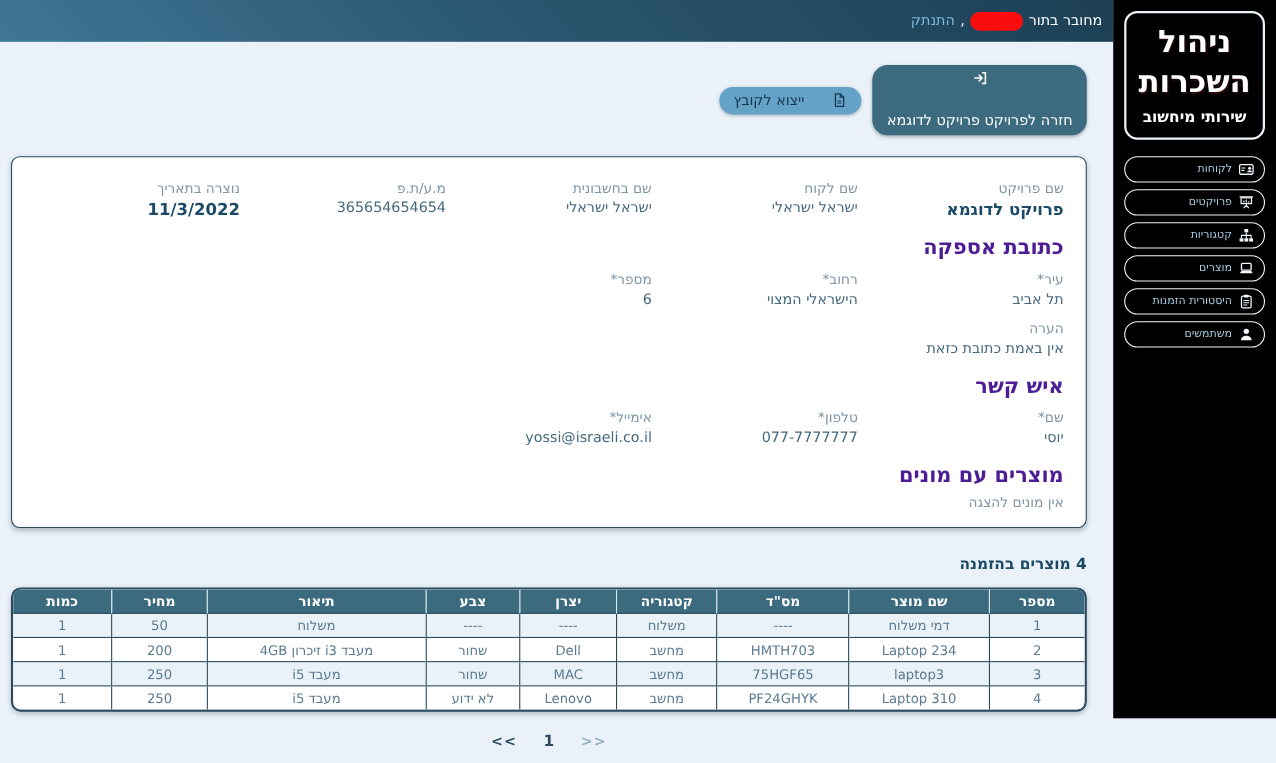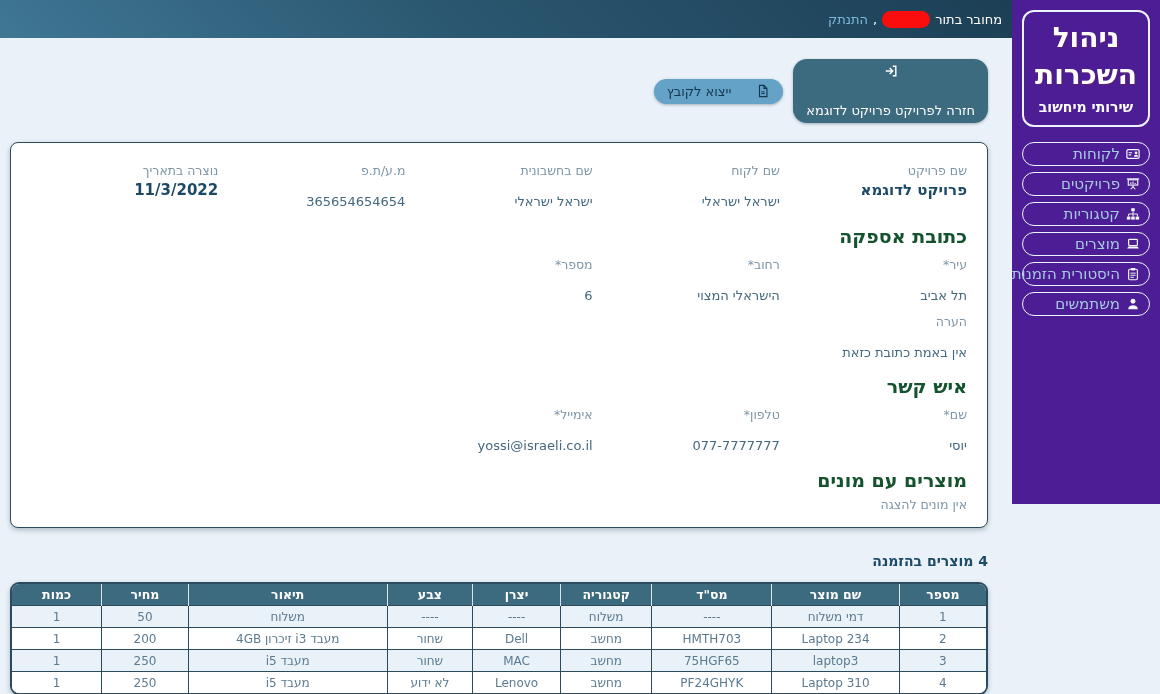--- a/index.html
+++ b/index.html
@@ -17,37 +17,37 @@
     position:absolute; top:0; right:148px; left:0; height:38px;
     background: linear-gradient(225deg,#1c3f55 0%, #2b5770 55%, #3f7795 100%);
     display:flex; align-items:center; padding:0 10px;
     color:#fff; font-size:13px;
   }
   .redacted { width:48px; height:17px; background:#fb0d0d; border-radius:9px; margin:0 5px; }
   .logout-link { color:#7db9dc; margin-right:5px; cursor:pointer; text-decoration:none; }
 
   
   .sidebar {
-    position:absolute; top:0; right:0; width:148px; height:504px;
-    background:#4c1d95; padding:10px 10px;
+    position:absolute; top:0; right:0; width:148px; height:653px;
+    background:#000000; padding:10px 10px;
   }
   .logo-box {
     border:2px solid #eef5fa; border-radius:12px; color:#fff; text-align:center;
     padding:8px 2px 10px; margin-bottom:15px;
   }
   .logo-line { font-size:28px; font-weight:bold; line-height:1.32; text-shadow:1px 1px 1px rgba(130,40,40,.35); }
   .logo-sub { font-size:14px; font-weight:bold; margin-top:5px; }
   .menu-item {
     display:flex; align-items:center; gap:6px;
     border:1.5px solid #eef5fa; border-radius:13px;
     height:24px; padding:0 9px; margin-bottom:6px; cursor:pointer;
   }
   .menu-item .mi-icon { display:flex; align-items:center; }
   .menu-item svg { width:14px; height:14px; }
-  .menu-item .mi-label { color:#a6cbe0; font-size:15px; white-space:nowrap; }
+  .menu-item .mi-label { color:#a6cbe0; font-size:10px; white-space:nowrap; }
 
   
   .main { position:absolute; top:38px; right:148px; left:0; bottom:0; padding:0 24px 0 10px; }
 
   .toolbar { display:flex; gap:10px; margin-top:21px; align-items:center; }
   .btn {
     display:flex; align-items:center; gap:25px; border:none; cursor:pointer;
     border-radius:14px; padding:5px 13px; font-size:13px;
     font-family:inherit; box-shadow:0 1px 3px rgba(20,50,70,.35);
   }
@@ -56,23 +56,23 @@
   .btn-export { background:#64a2c8; color:#14374d; }
 
   .page-title { margin-top:17px; font-size:19px; font-weight:bold; color:#1c4a66; }
 
   .card {
     margin-top:19px; background:#fff; border:1px solid #2b4a5e; border-radius:8px;
     box-shadow:0 2px 5px rgba(30,60,80,.3); padding:20px 20px 15px;
   }
   .fgrid { display:grid; grid-template-columns:repeat(5,1fr); }
   .field-label { font-size:12.5px; color:#7e95a6; }
-  .field-value { font-size:13px; color:#44687e; margin-top:16px; }
+  .field-value { font-size:13px; color:#44687e; margin-top:4px; }
   .field-value.bold { font-size:15px; font-weight:bold; color:#1c4a66; margin-top:3px; }
-  .section-title { font-size:19px; font-weight:bold; color:#14532d; margin-top:15px; }
+  .section-title { font-size:19px; font-weight:bold; color:#4c1d95; margin-top:15px; }
   .mt-fields { margin-top:10px; }
   .note-field { margin-top:11px; }
   .empty-text { font-size:12.5px; color:#7e95a6; margin-top:6px; }
   .ltr { direction:ltr; unicode-bidi:isolate; display:inline-block; }
 
   .products-title { margin-top:25px; font-size:14px; font-weight:bold; color:#1c4a66; }
 
   .table-wrap {
     margin-top:13px; border:2px solid #2b4a5e; border-radius:9px; overflow:hidden;
     box-shadow:0 2px 5px rgba(30,60,80,.3); background:#fff;

